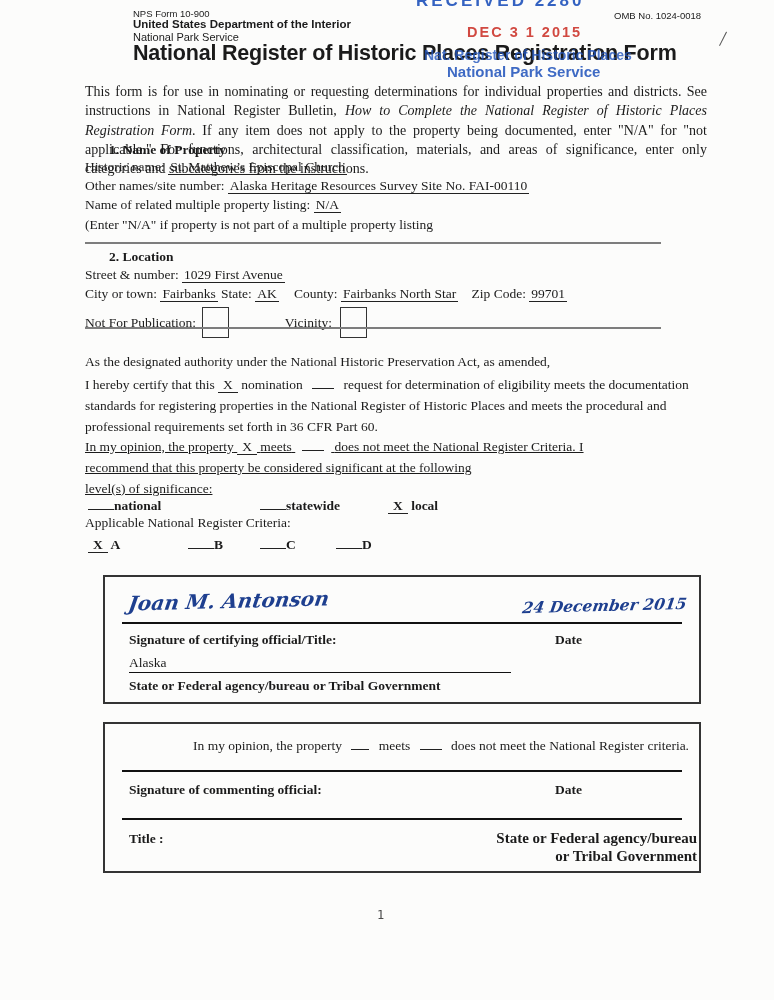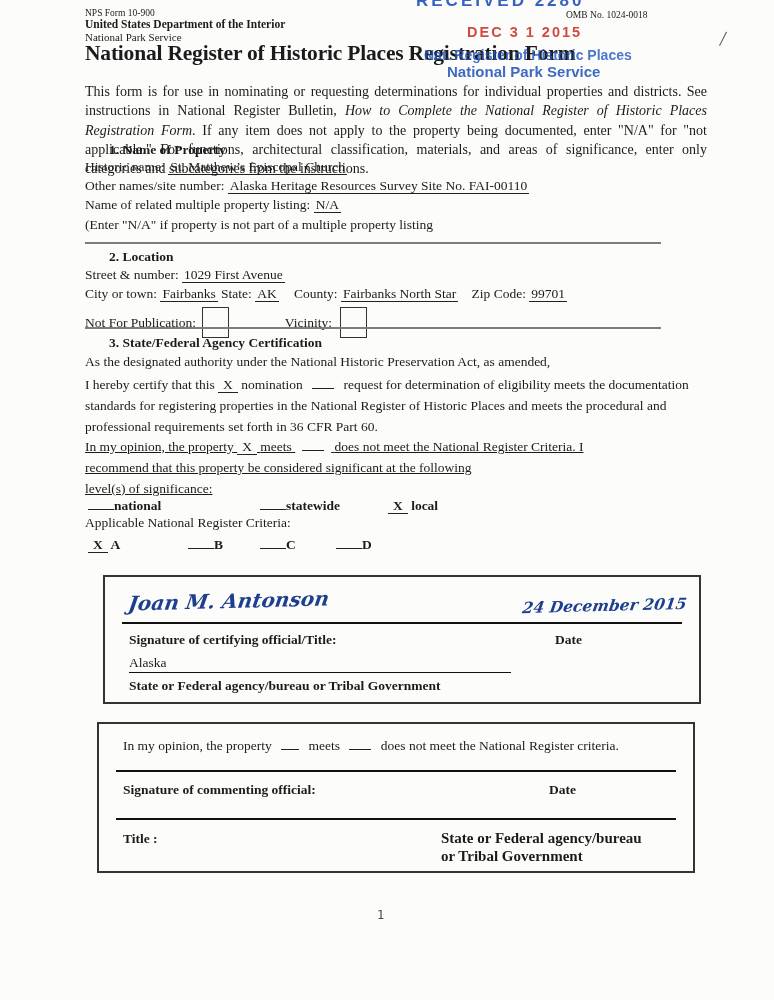--- a/index.html
+++ b/index.html
@@ -2,21 +2,21 @@
 <html><head>
 <meta charset="utf-8">
 <style>
   html,body{margin:0;padding:0;background:#e8e8e8;}
   .page{
     position:relative;width:774px;height:1000px;margin:0 auto;
     background:#fcfcfb;overflow:hidden;
     font-family:"Liberation Serif",serif;color:#1b1b1b;
   }
   .abs{position:absolute;}
-  .sans{font-family:Liberation Serif, serif;}
+  .sans{font-family:Liberation Sans, sans-serif;margin-left:48px;}
   .b{font-weight:bold;}
   .it{font-style:italic;}
   
   .uv{border-bottom:1.2px solid #222;padding:0 2px 0 2px;}
   
   .blank{display:inline-block;border-bottom:1.6px solid #222;height:12px;vertical-align:baseline;}
   .w18{width:18px}.w22{width:22px}.w26{width:26px}
   
   .xm{display:inline-block;border-bottom:1.6px solid #222;padding:0 5px;line-height:14px;}
   .body-txt{font-size:13.5px;line-height:19.2px;}
@@ -87,21 +87,20 @@
     <div style="margin-top:4px;">
       <span>Not For Publication:</span>
       <span class="checkbox" style="margin-left:3px;"></span>
       <span style="margin-left:52px;">Vicinity:</span>
       <span class="checkbox" style="margin-left:5px;"></span>
     </div>
   </div>
 
   <div class="abs rule" style="left:85px;top:327px;width:576px;"></div>
 
-  <div class="abs b body-txt" style="left:109px;top:333px;">3.  State/Federal Agency Certification</div>
   <div class="abs body-txt" style="left:85px;top:352px;width:625px;">As the designated authority under the National Historic Preservation Act, as amended,</div>
 
   <div class="abs" style="left:85px;top:374px;width:614px;font-size:13.5px;line-height:21px;">
     <span>I hereby certify that this</span>
     <span class="xm">X</span>
     <span>nomination</span>
     <span class="blank w22" style="margin:0 6px;"></span>
     <span>request for determination of eligibility meets the documentation standards for registering properties in the National Register of Historic Places and meets the procedural and professional requirements set forth in 36 CFR Part 60.</span>
   </div>
 
@@ -133,21 +132,21 @@
   <div class="abs sigbox" style="left:103px;top:575px;width:594px;height:125px;">
     <div class="abs hand" style="left:24px;top:12px;font-size:20px;">Joan M. Antonson</div>
     <div class="abs hand" style="left:418px;top:19px;font-size:15.5px;">24 December 2015</div>
     <div class="boxline" style="top:45px;"></div>
     <div class="abs b body-txt" style="left:24px;top:53px;">Signature of certifying official/Title:</div>
     <div class="abs b body-txt" style="left:450px;top:53px;">Date</div>
     <div class="abs body-txt" style="left:24px;top:76px;width:382px;border-bottom:1.8px solid #111;">Alaska</div>
     <div class="abs b body-txt" style="left:24px;top:99px;">State or Federal agency/bureau or Tribal Government</div>
   </div>
 
-  <div class="abs sigbox" style="left:97px;top:722px;width:594px;height:147px;">
+  <div class="abs sigbox" style="left:103px;top:722px;width:594px;height:147px;text-align:right;">
     <div class="abs body-txt" style="left:24px;top:12px;width:560px;">
       <span>In my opinion, the property</span>
       <span class="blank w18" style="margin:0 6px;"></span>
       <span>meets</span>
       <span class="blank w22" style="margin:0 6px;"></span>
       <span>does not meet the National Register criteria.</span>
     </div>
     <div class="boxline" style="top:46px;"></div>
     <div class="abs b body-txt" style="left:24px;top:56px;">Signature of commenting official:</div>
     <div class="abs b body-txt" style="left:450px;top:56px;">Date</div>

